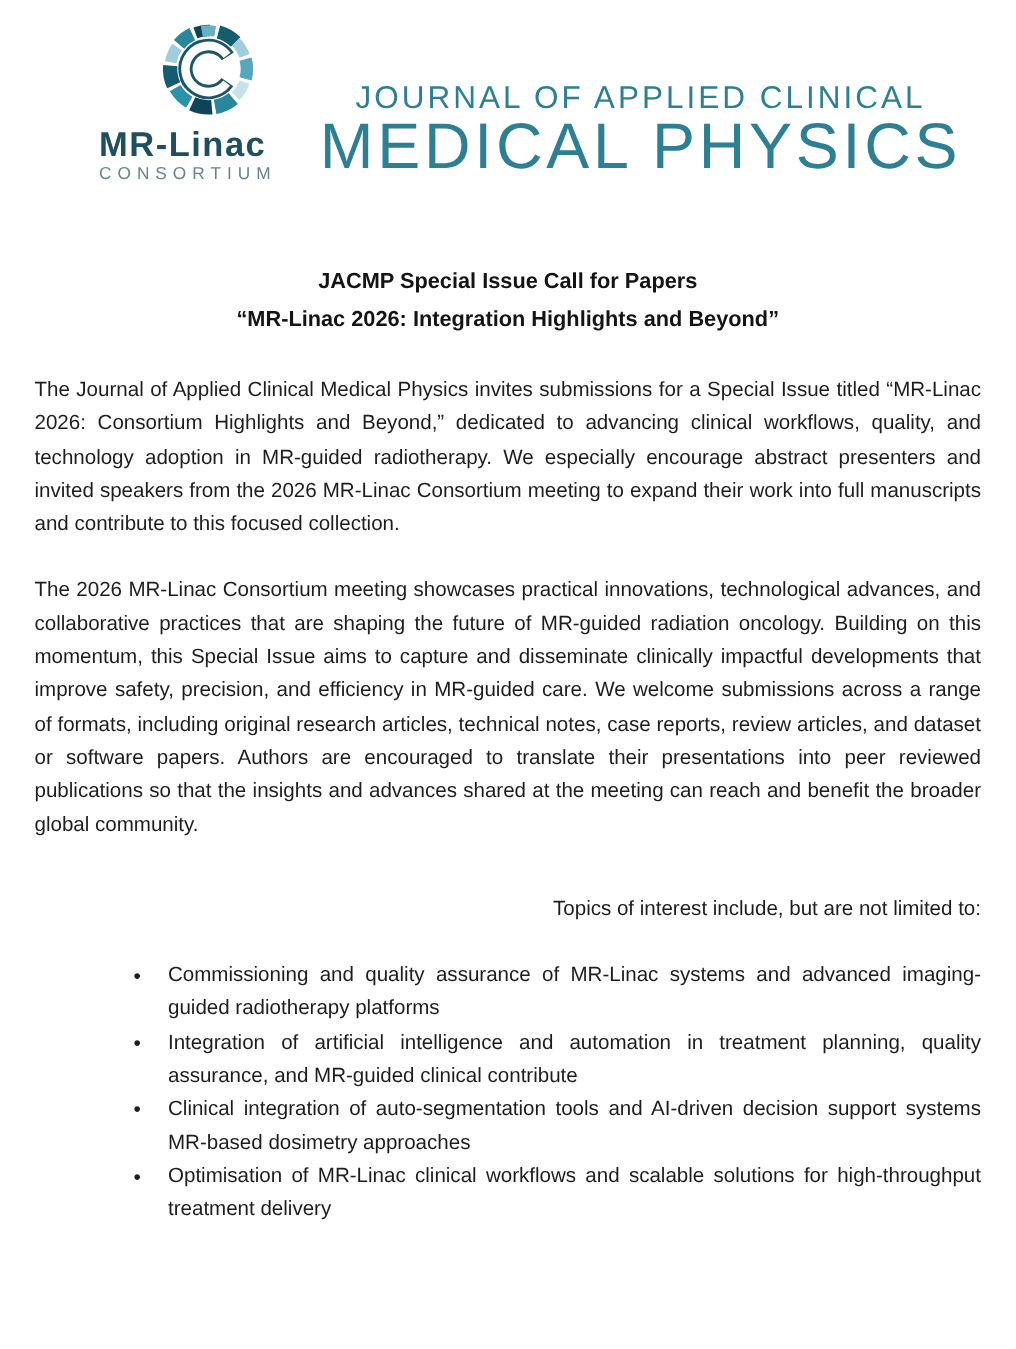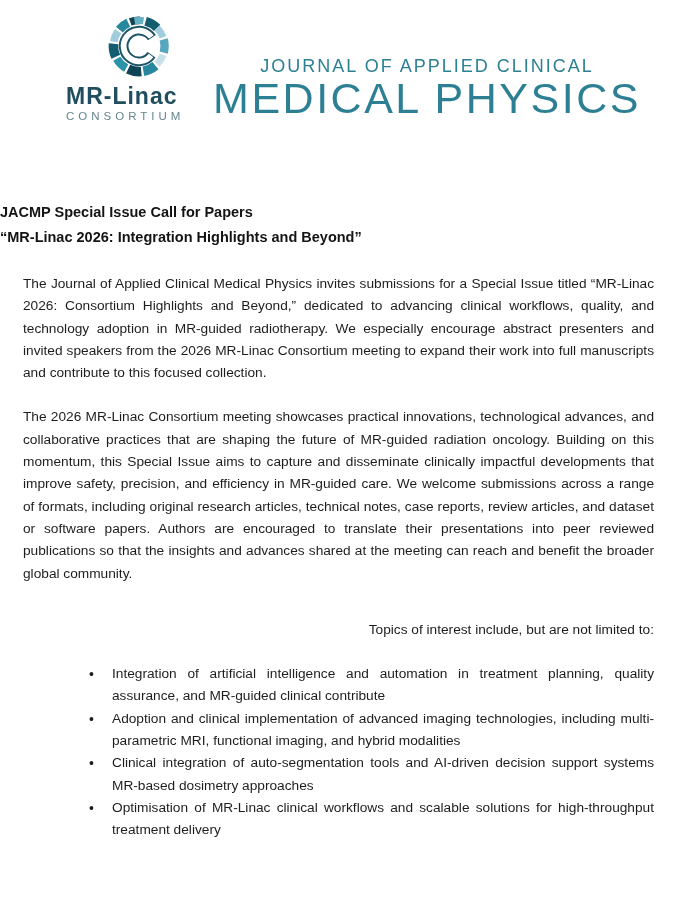--- a/index.html
+++ b/index.html
@@ -37,35 +37,36 @@
     color:#64858f;
     margin-top:2px;
   }
   .journal {
     flex:1;
     text-align:center;
     padding-top:42px;
     color:#2d8093;
   }
   .journal-line1 {
-    font-size:18px;
+    font-size:21px;
     letter-spacing:2px;
     line-height:24px;
     white-space:nowrap;
   }
   .journal-line2 {
     font-size:43px;
     letter-spacing:2.5px;
     line-height:38px;
     margin-top:1px;
     white-space:nowrap;
   }
   
   .doc-title {
-    margin-top:78px;
+    margin-top:54px;
+    text-align:center;
     font-weight:bold;
     font-size:14.5px;
     line-height:25px;
     color:#141414;
   }
   .content {
     margin:23px 23px 0 23px;
     font-size:13.7px;
     line-height:22.3px;
     text-align:justify;
@@ -137,21 +138,21 @@
     <div>“MR-Linac 2026: Integration Highlights and Beyond”</div>
   </div>
 
   <div class="content">
     <p>The Journal of Applied Clinical Medical Physics invites submissions for a Special Issue titled “MR-Linac 2026: Consortium Highlights and Beyond,” dedicated to advancing clinical workflows, quality, and technology adoption in MR-guided radiotherapy. We especially encourage abstract presenters and invited speakers from the 2026 MR-Linac Consortium meeting to expand their work into full manuscripts and contribute to this focused collection.</p>
     <p>The 2026 MR-Linac Consortium meeting showcases practical innovations, technological advances, and collaborative practices that are shaping the future of MR-guided radiation oncology. Building on this momentum, this Special Issue aims to capture and disseminate clinically impactful developments that improve safety, precision, and efficiency in MR-guided care. We welcome submissions across a range of formats, including original research articles, technical notes, case reports, review articles, and dataset or software papers. Authors are encouraged to translate their presentations into peer reviewed publications so that the insights and advances shared at the meeting can reach and benefit the broader global community.</p>
 
     <p class="topics-heading">Topics of interest include, but are not limited to:</p>
 
     <ul class="topics">
+      <li>Commissioning and quality assurance of MR-Linac systems and advanced imaging-guided radiotherapy platforms</li>
       <li>Integration of artificial intelligence and automation in treatment planning, quality assurance, and MR-guided clinical contribute</li>
-      <li>Adoption and clinical implementation of advanced imaging technologies, including multi-parametric MRI, functional imaging, and hybrid modalities</li>
       <li>Clinical integration of auto-segmentation tools and AI-driven decision support systems MR-based dosimetry approaches</li>
       <li>Optimisation of MR-Linac clinical workflows and scalable solutions for high-throughput treatment delivery</li>
 
     </ul>
   </div>
 
 </div>
 
 </body></html>

